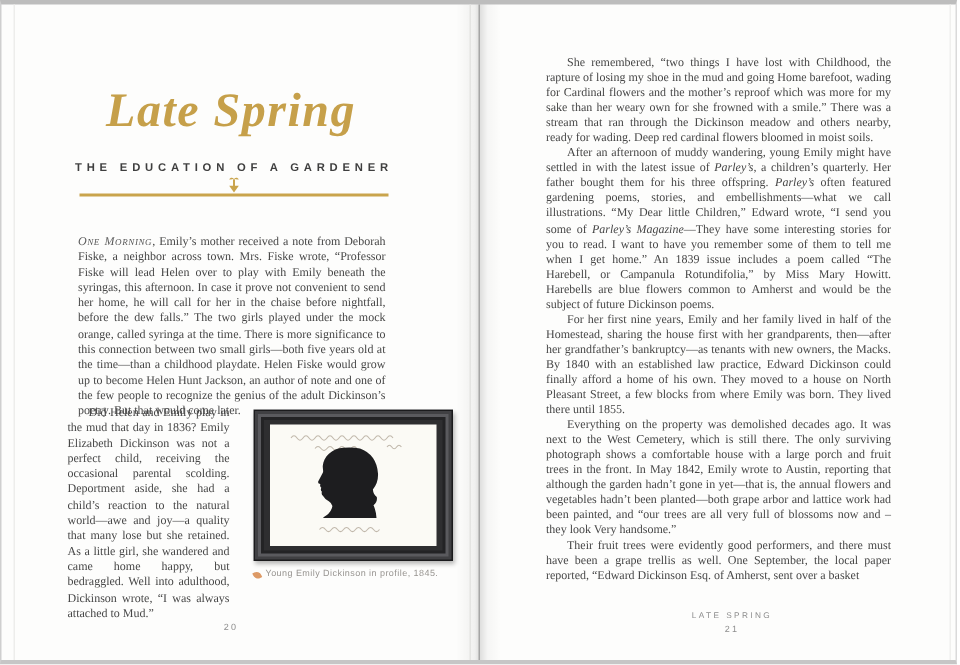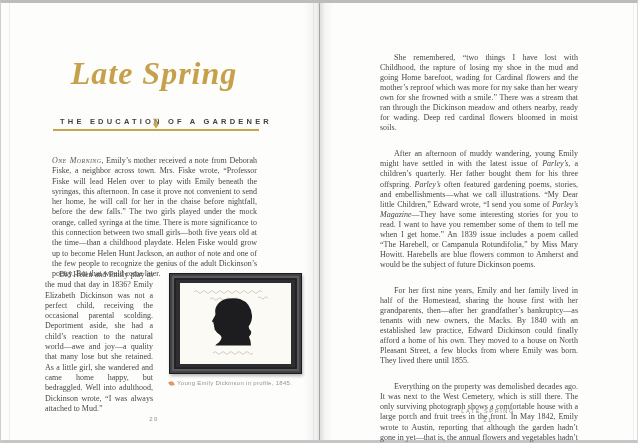--- a/index.html
+++ b/index.html
@@ -12,21 +12,21 @@
   .edge-line-right{position:absolute;left:632px;top:0;bottom:0;width:1px;background:#f0f0ee;}
   .spine-shadow{position:absolute;left:303px;top:0;bottom:0;width:30px;
     background:linear-gradient(to right,rgba(0,0,0,0) 0%,rgba(0,0,0,.05) 42%,rgba(0,0,0,.13) 52%,rgba(0,0,0,.03) 70%,rgba(0,0,0,0) 100%);}
   .spine-line{position:absolute;left:318px;top:0;bottom:0;width:1px;background:#a5a5a5;}
   .spine-line2{position:absolute;left:312px;top:0;bottom:0;width:1px;background:#e4e4e2;}
 
   
   .chapter-title{position:absolute;left:26px;top:52px;width:254px;margin:0;text-align:center;
     font-family:"Liberation Serif",serif;font-style:italic;font-weight:700;font-size:32px;
     letter-spacing:1px;color:#c6a04a;}
-  .chapter-subtitle{position:absolute;left:26px;top:102px;width:254px;margin:12px;text-align:center;
+  .chapter-subtitle{position:absolute;left:26px;top:102px;width:254px;margin:2px;text-align:center;
     font-family:"Liberation Sans",sans-serif;font-weight:700;font-size:7.5px;letter-spacing:3.2px;
     color:#3f3f3f;}
   .divider-rule{position:absolute;left:52px;top:126px;width:206px;height:1.5px;background:#c9a44c;}
   .divider-orn{position:absolute;left:148px;top:115px;width:14px;height:11px;}
 
   .body-text{font-size:8px;line-height:10.3px;color:#474747;text-align:justify;margin:0;
     font-family:"Liberation Serif",serif;hyphens:auto;-webkit-hyphens:auto;}
   .lead-in{font-style:italic;font-variant:small-caps;letter-spacing:.4px;color:#5a5a5a;}
   .p1{position:absolute;left:51px;top:153px;width:205px;}
   .p2{position:absolute;left:44px;top:267px;width:108px;text-indent:14px;}
@@ -40,21 +40,21 @@
   .figcap{display:flex;align-items:center;gap:3px;margin-top:6px;
     font-family:"Liberation Sans",sans-serif;font-size:6px;letter-spacing:.3px;color:#979490;}
   .cap-leaf{display:inline-block;width:5px;height:5px;background:#dd9a66;
     border-radius:0 70% 0 70%;transform:rotate(-25deg);flex:0 0 auto;}
 
   .pageno-left{position:absolute;left:51px;top:413px;width:204px;text-align:center;
     font-family:"Liberation Sans",sans-serif;font-size:6px;letter-spacing:1.5px;color:#8d8d8d;}
 
   
   .right-col{position:absolute;left:363px;top:34px;width:230px;}
-  .right-col p{font-size:8px;line-height:10.05px;color:#474747;text-align:justify;margin:16px;
+  .right-col p{font-size:8px;line-height:10.05px;color:#474747;text-align:justify;margin:0;
     text-indent:14px;font-family:"Liberation Serif",serif;hyphens:auto;-webkit-hyphens:auto;}
   .right-footer{position:absolute;left:377px;top:405px;width:220px;text-align:center;
     font-family:"Liberation Sans",sans-serif;color:#8d8d8d;}
   .running-footer{font-size:5.5px;letter-spacing:1.6px;}
   .pageno-right{font-size:6px;letter-spacing:1.5px;margin-top:3px;}
   em{}
 </style>
 </head>
 <body>
 
@@ -125,19 +125,20 @@
 
     <div class="pageno-left">20</div>
   </div>
 
   <div>
     <div class="right-col">
       <p>She remembered, “two things I have lost with Childhood, the rapture of losing my shoe in the mud and going Home barefoot, wading for Cardinal flowers and the mother’s reproof which was more for my sake than her weary own for she frowned with a smile.” There was a stream that ran through the Dickinson meadow and others nearby, ready for wading. Deep red cardinal flowers bloomed in moist soils.</p>
       <p>After an afternoon of muddy wandering, young Emily might have settled in with the latest issue of <em>Parley’s</em>, a children’s quarterly. Her father bought them for his three offspring. <em>Parley’s</em> often featured gardening poems, stories, and embellishments—what we call illustrations. “My Dear little Children,” Edward wrote, “I send you some of <em>Parley’s Magazine</em>—They have some interesting stories for you to read. I want to have you remember some of them to tell me when I get home.” An 1839 issue includes a poem called “The Harebell, or Campanula Rotundifolia,” by Miss Mary Howitt. Harebells are blue flowers common to Amherst and would be the subject of future Dickinson poems.</p>
       <p>For her first nine years, Emily and her family lived in half of the Homestead, sharing the house first with her grandparents, then—after her grandfather’s bankruptcy—as tenants with new owners, the Macks. By 1840 with an established law practice, Edward Dickinson could finally afford a home of his own. They moved to a house on North Pleasant Street, a few blocks from where Emily was born. They lived there until 1855.</p>
       <p>Everything on the property was demolished decades ago. It was next to the West Cemetery, which is still there. The only surviving photograph shows a comfortable house with a large porch and fruit trees in the front. In May 1842, Emily wrote to Austin, reporting that although the garden hadn’t gone in yet—that is, the annual flowers and vegetables hadn’t been planted—both grape arbor and lattice work had been painted, and “our trees are all very full of blossoms now and – they look Very handsome.”</p>
+      <p>Their fruit trees were evidently good performers, and there must have been a grape trellis as well. One September, the local paper reported, “Edward Dickinson Esq. of Amherst, sent over a basket</p>
     </div>
     <div class="right-footer">
       <div class="running-footer">LATE SPRING</div>
       <div class="pageno-right">21</div>
     </div>
   </div>
 </div>
 
 </body></html>

